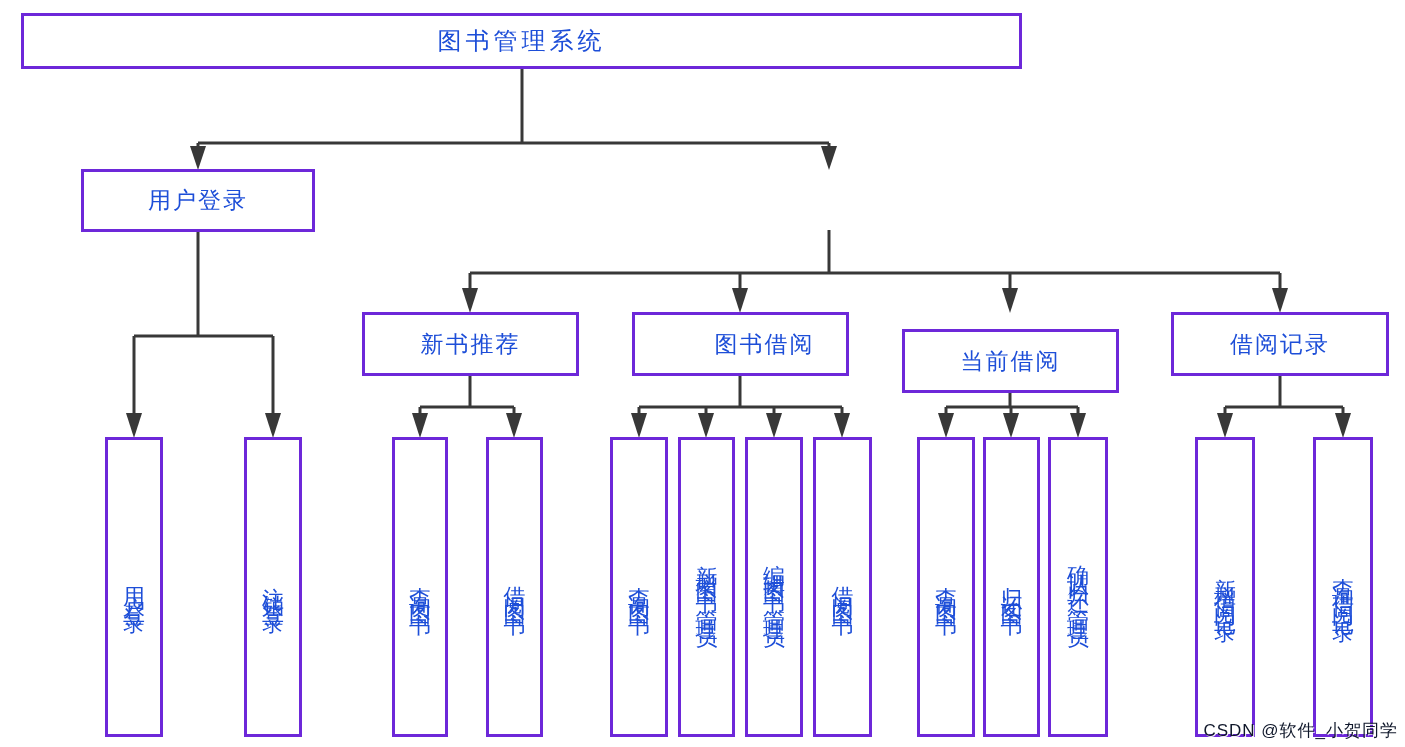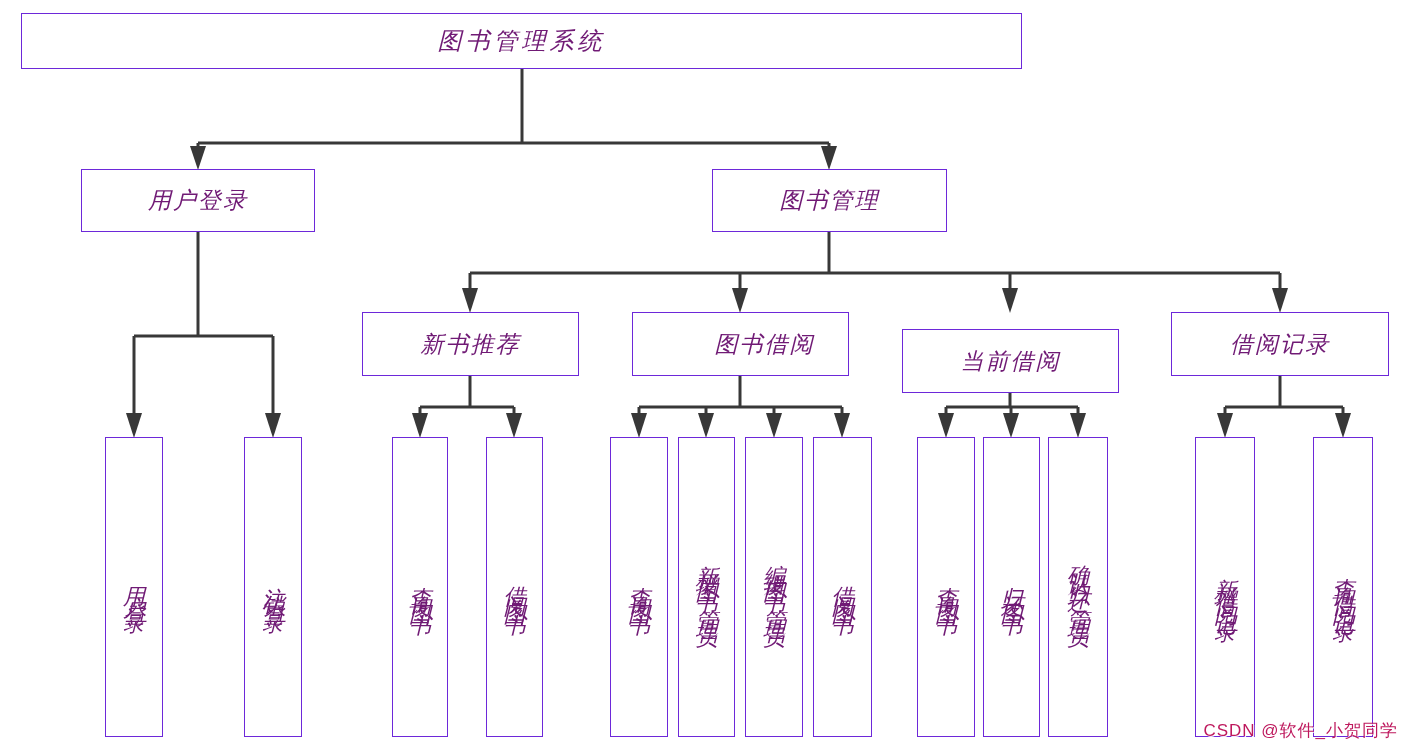--- a/index.html
+++ b/index.html
@@ -7,44 +7,43 @@
     position:relative;
     width:1405px;height:747px;
     background:#ffffff;
     font-family:"Liberation Sans","DejaVu Sans",sans-serif;
     overflow:hidden;
   }
   .connectors{position:absolute;left:0;top:0;width:1405px;height:747px;}
   .node{
     position:absolute;
     box-sizing:border-box;
-    border:1px solid #6d28d9;
+    border:3px solid #6d28d9;
     background:#ffffff;
     display:flex;
     align-items:center;
     justify-content:center;
-    color:#701a75;
+    color:#1d4ed8;
     text-align:center;
-    font-style:italic;
   }
   .h{font-size:23px;letter-spacing:2px;white-space:nowrap;}
   .root-node{font-size:24px;letter-spacing:4px;}
   .v{
     writing-mode:vertical-rl;
     font-size:22px;
     letter-spacing:9px;
     line-height:1;
   }
   .watermark{
     position:absolute;
     right:7px;
     bottom:5px;
     font-size:17px;
     letter-spacing:1px;
-    color:#be185d;
+    color:#0f172a;
     text-shadow:1px 1px 0 rgba(255,255,255,0.9);
     white-space:nowrap;
   }
 </style>
 </head>
 <body>
 
 <div class="canvas">
 
   <svg class="connectors" viewBox="0 0 1405 747" xmlns="http://www.w3.org/2000/svg">
@@ -115,21 +114,20 @@
       <polygon points="1070,413 1086,413 1078,438"></polygon>
 
       <polygon points="1217,413 1233,413 1225,438"></polygon>
       <polygon points="1335,413 1351,413 1343,438"></polygon>
     </g>
   </svg>
 
   <div class="node h root-node" style="left:21px;top:13px;width:1001px;height:56px;">图书管理系统</div>
 
   <div class="node h" style="left:81px;top:169px;width:234px;height:63px;">用户登录</div>
-  <div class="node h" style="left:712px;top:169px;width:235px;height:63px;">图书管理</div>
 
   <div class="node h" style="left:362px;top:312px;width:217px;height:64px;">新书推荐</div>
   <div class="node h" style="left:632px;top:312px;width:217px;height:64px;padding-left:48px;">图书借阅</div>
   <div class="node h" style="left:902px;top:312px;width:217px;height:64px;margin-top:17px;">当前借阅</div>
   <div class="node h" style="left:1171px;top:312px;width:218px;height:64px;">借阅记录</div>
 
   <div class="node v" style="left:105px;top:437px;width:58px;height:300px;">用户登录</div>
   <div class="node v" style="left:244px;top:437px;width:58px;height:300px;">注销登录</div>
 
   <div class="node v" style="left:392px;top:437px;width:56px;height:300px;">查询图书</div>

